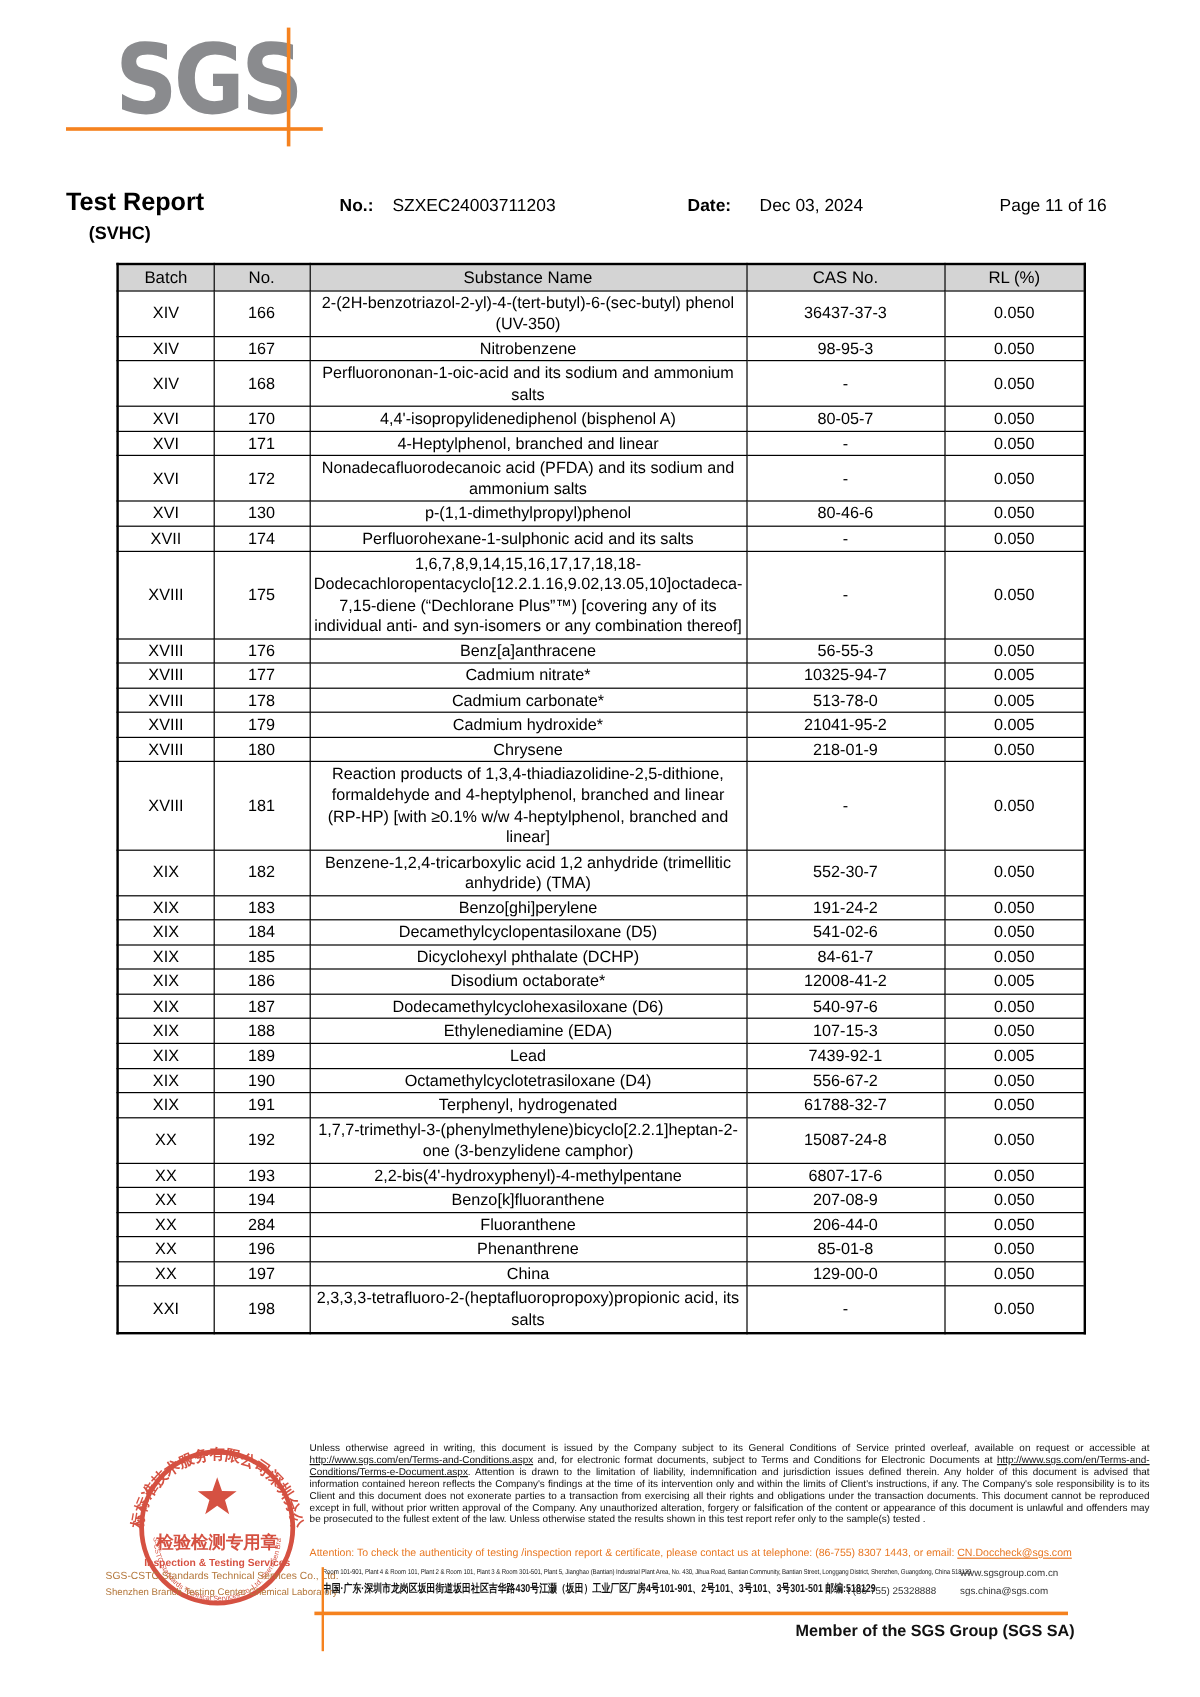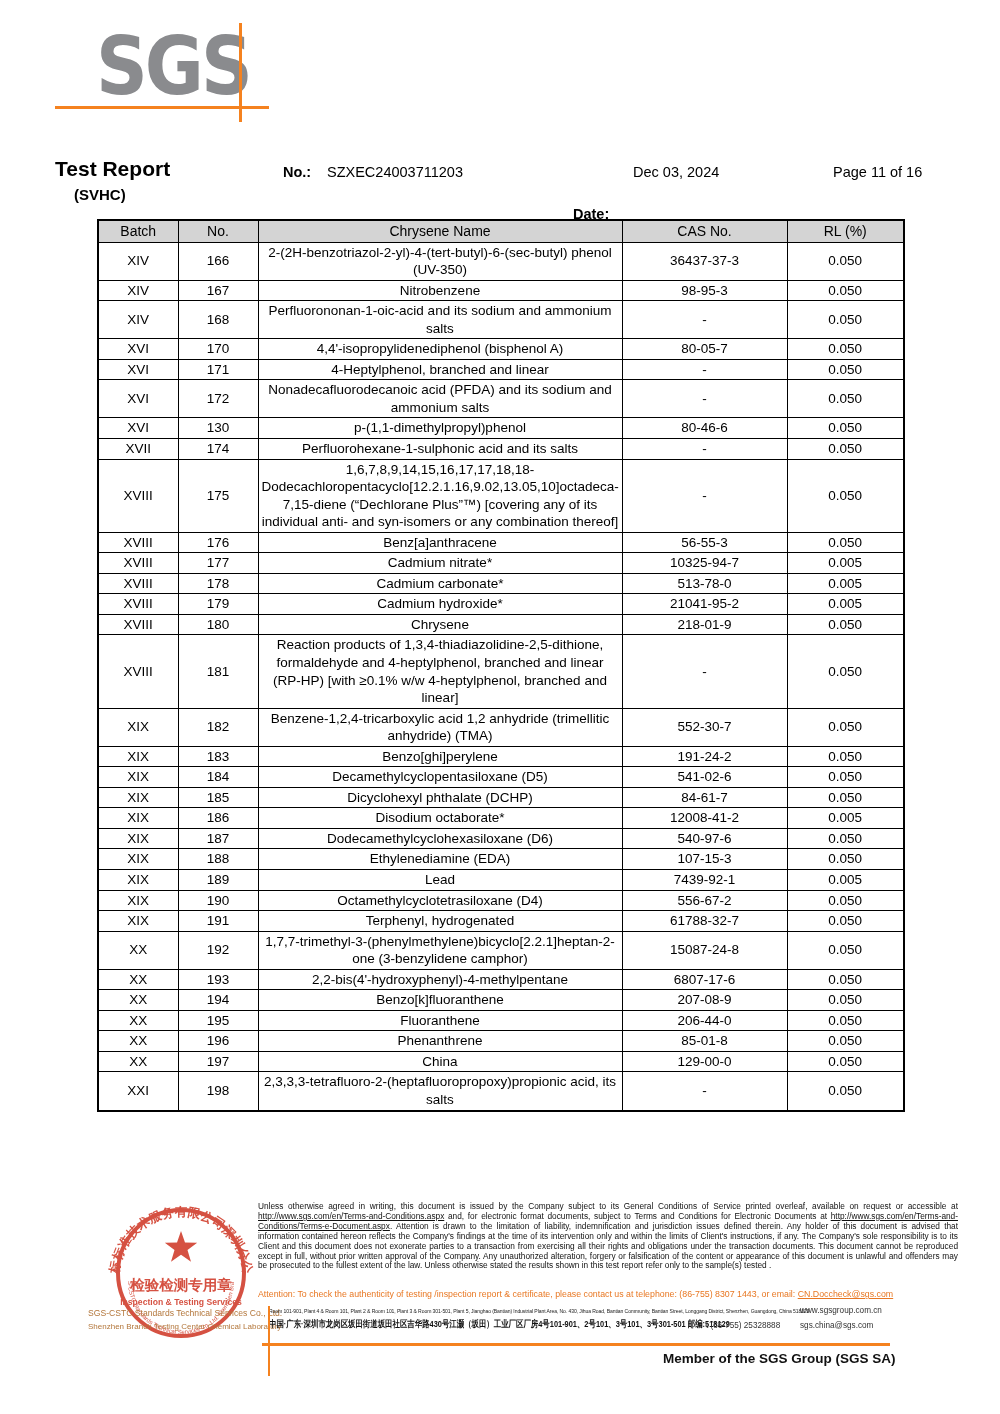--- a/index.html
+++ b/index.html
@@ -16,21 +16,21 @@
     font-weight:bold; font-size:72px; line-height:1; letter-spacing:-3px;
     color:var(--logo_gray); transform:scaleY(1.12); transform-origin:top left;
   }
   .logo-vline { left:239px; top:23px; width:2.5px; height:99px; background:var(--accent); }
   .logo-hline { left:55px; top:106px; width:214px; height:2.5px; background:var(--accent); }
 
   .rpt-title { left:55px; top:157px; font-size:21px; font-weight:bold; }
   .rpt-subtitle { left:74px; top:186px; font-size:15px; font-weight:bold; }
   .no-label { left:283px; top:164px; font-size:14.5px; font-weight:bold; }
   .no-value { left:327px; top:164px; font-size:14.5px; }
-  .date-label { left:573px; top:164px; font-size:14.5px; font-weight:bold;margin-top:42px; }
+  .date-label { left:573px; top:164px; font-size:14.5px; font-weight:bold; }
   .date-value { left:633px; top:164px; font-size:14.5px; }
   .page-no { left:833px; top:164px; font-size:14.5px; }
 
   
   .tbl-wrap { left:97px; top:219px; width:686px; }
   table { border-collapse:collapse; width:806px; table-layout:fixed; border:2px solid #000; }
   th, td {
     border:1.5px solid #000; text-align:center; vertical-align:middle;
     font-size:13.5px; line-height:1.3; padding:1px 3px; font-weight:normal;
   }
@@ -91,21 +91,21 @@
       <col style="width:80px">
         <col style="width:80px">
         <col style="width:364px">
       <col style="width:165px">
         <col style="width:117px">
     </colgroup>
     <thead>
       <tr>
         <th>Batch</th>
         <th>No.</th>
-        <th>Chrysene Name</th>
+        <th>Substance Name</th>
         <th>CAS No.</th>
         <th>RL (%)</th>
       </tr>
     </thead>
     <tbody>
         <tr>
           <td>XIV</td>
           <td>166</td>
           <td>2-(2H-benzotriazol-2-yl)-4-(tert-butyl)-6-(sec-butyl) phenol (UV-350)</td>
           <td>36437-37-3</td>
@@ -295,21 +295,21 @@
         </tr>
         <tr>
           <td>XX</td>
           <td>194</td>
           <td>Benzo[k]fluoranthene</td>
           <td>207-08-9</td>
           <td>0.050</td>
         </tr>
         <tr>
           <td>XX</td>
-          <td>195</td>
+          <td>284</td>
           <td>Fluoranthene</td>
           <td>206-44-0</td>
           <td>0.050</td>
         </tr>
         <tr>
           <td>XX</td>
           <td>196</td>
           <td>Phenanthrene</td>
           <td>85-01-8</td>
           <td>0.050</td>

